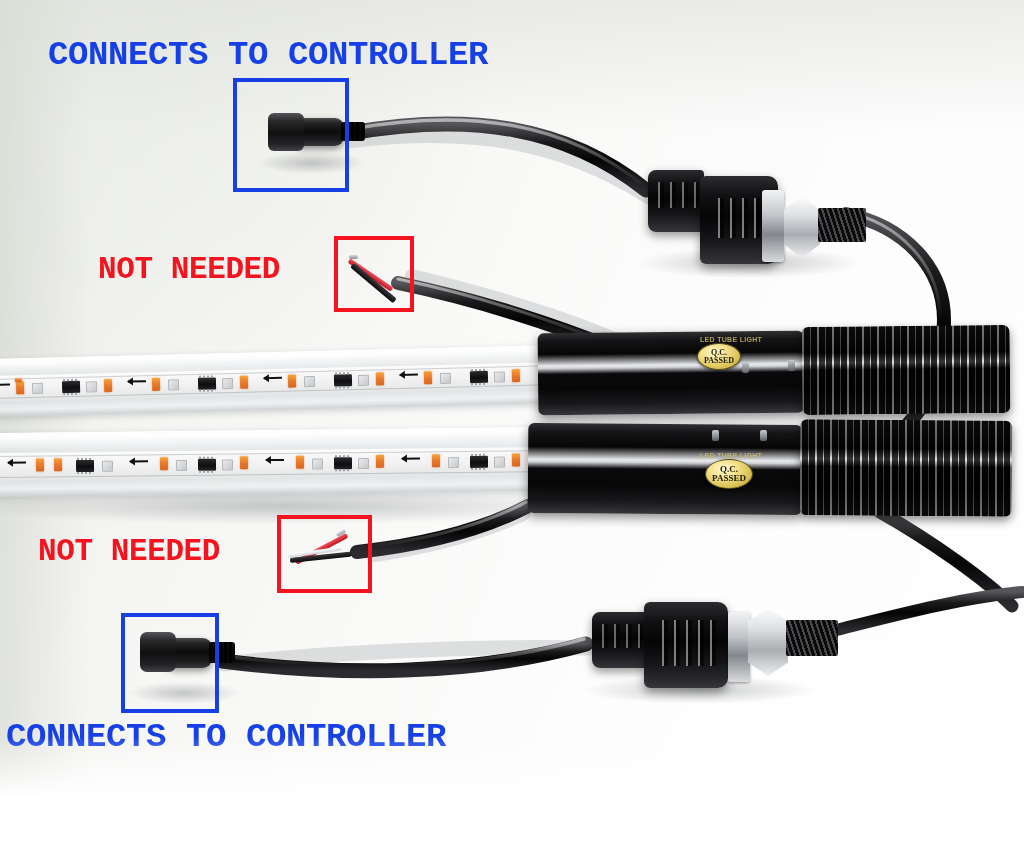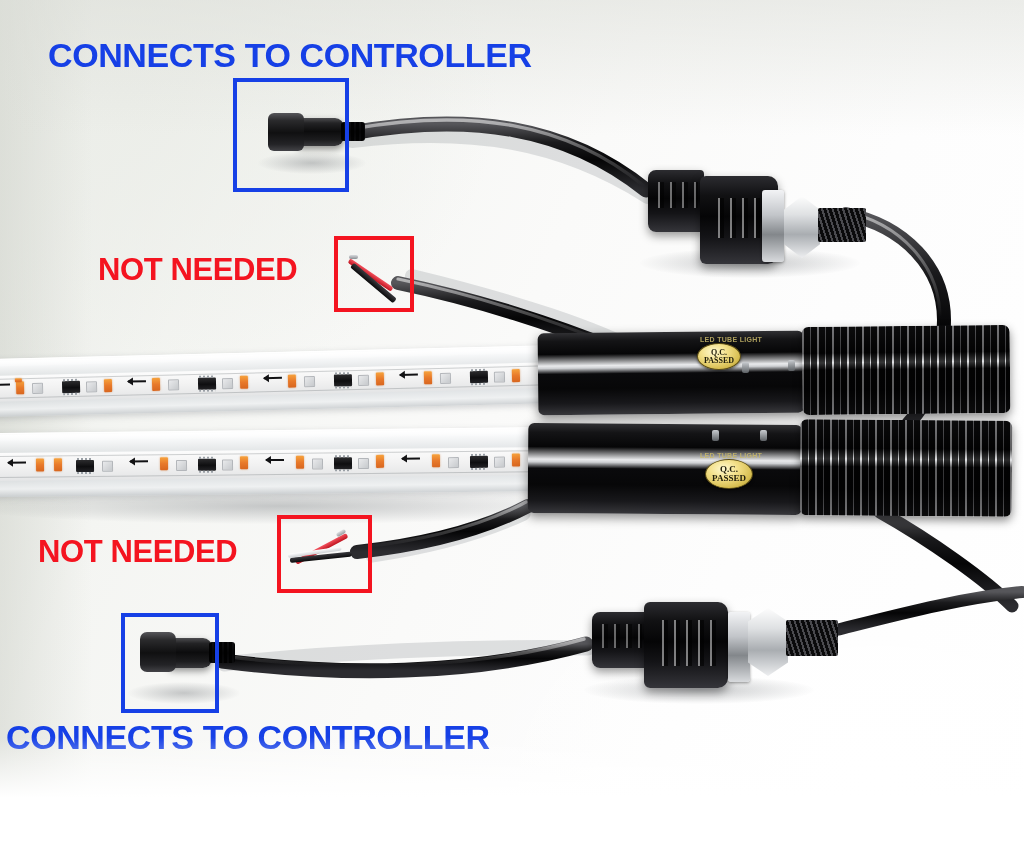--- a/index.html
+++ b/index.html
@@ -264,21 +264,21 @@
   }
 
   
   .anno-box {
     position: absolute;
     box-sizing: border-box;
     background: transparent;
   }
   .anno-label {
     position: absolute;
-    font-family: Liberation Sans, sans-serif;
+    font-family: Liberation Mono, monospace;
     font-weight: bold;
     white-space: nowrap;
     letter-spacing: -0.4px;
   }
   .label-blue { color: #1640e6; font-size: 34px; }
   .label-red  { color: #f41420; font-size: 31px; }
 
   .shadow-blob {
     position: absolute;
     border-radius: 50%;

